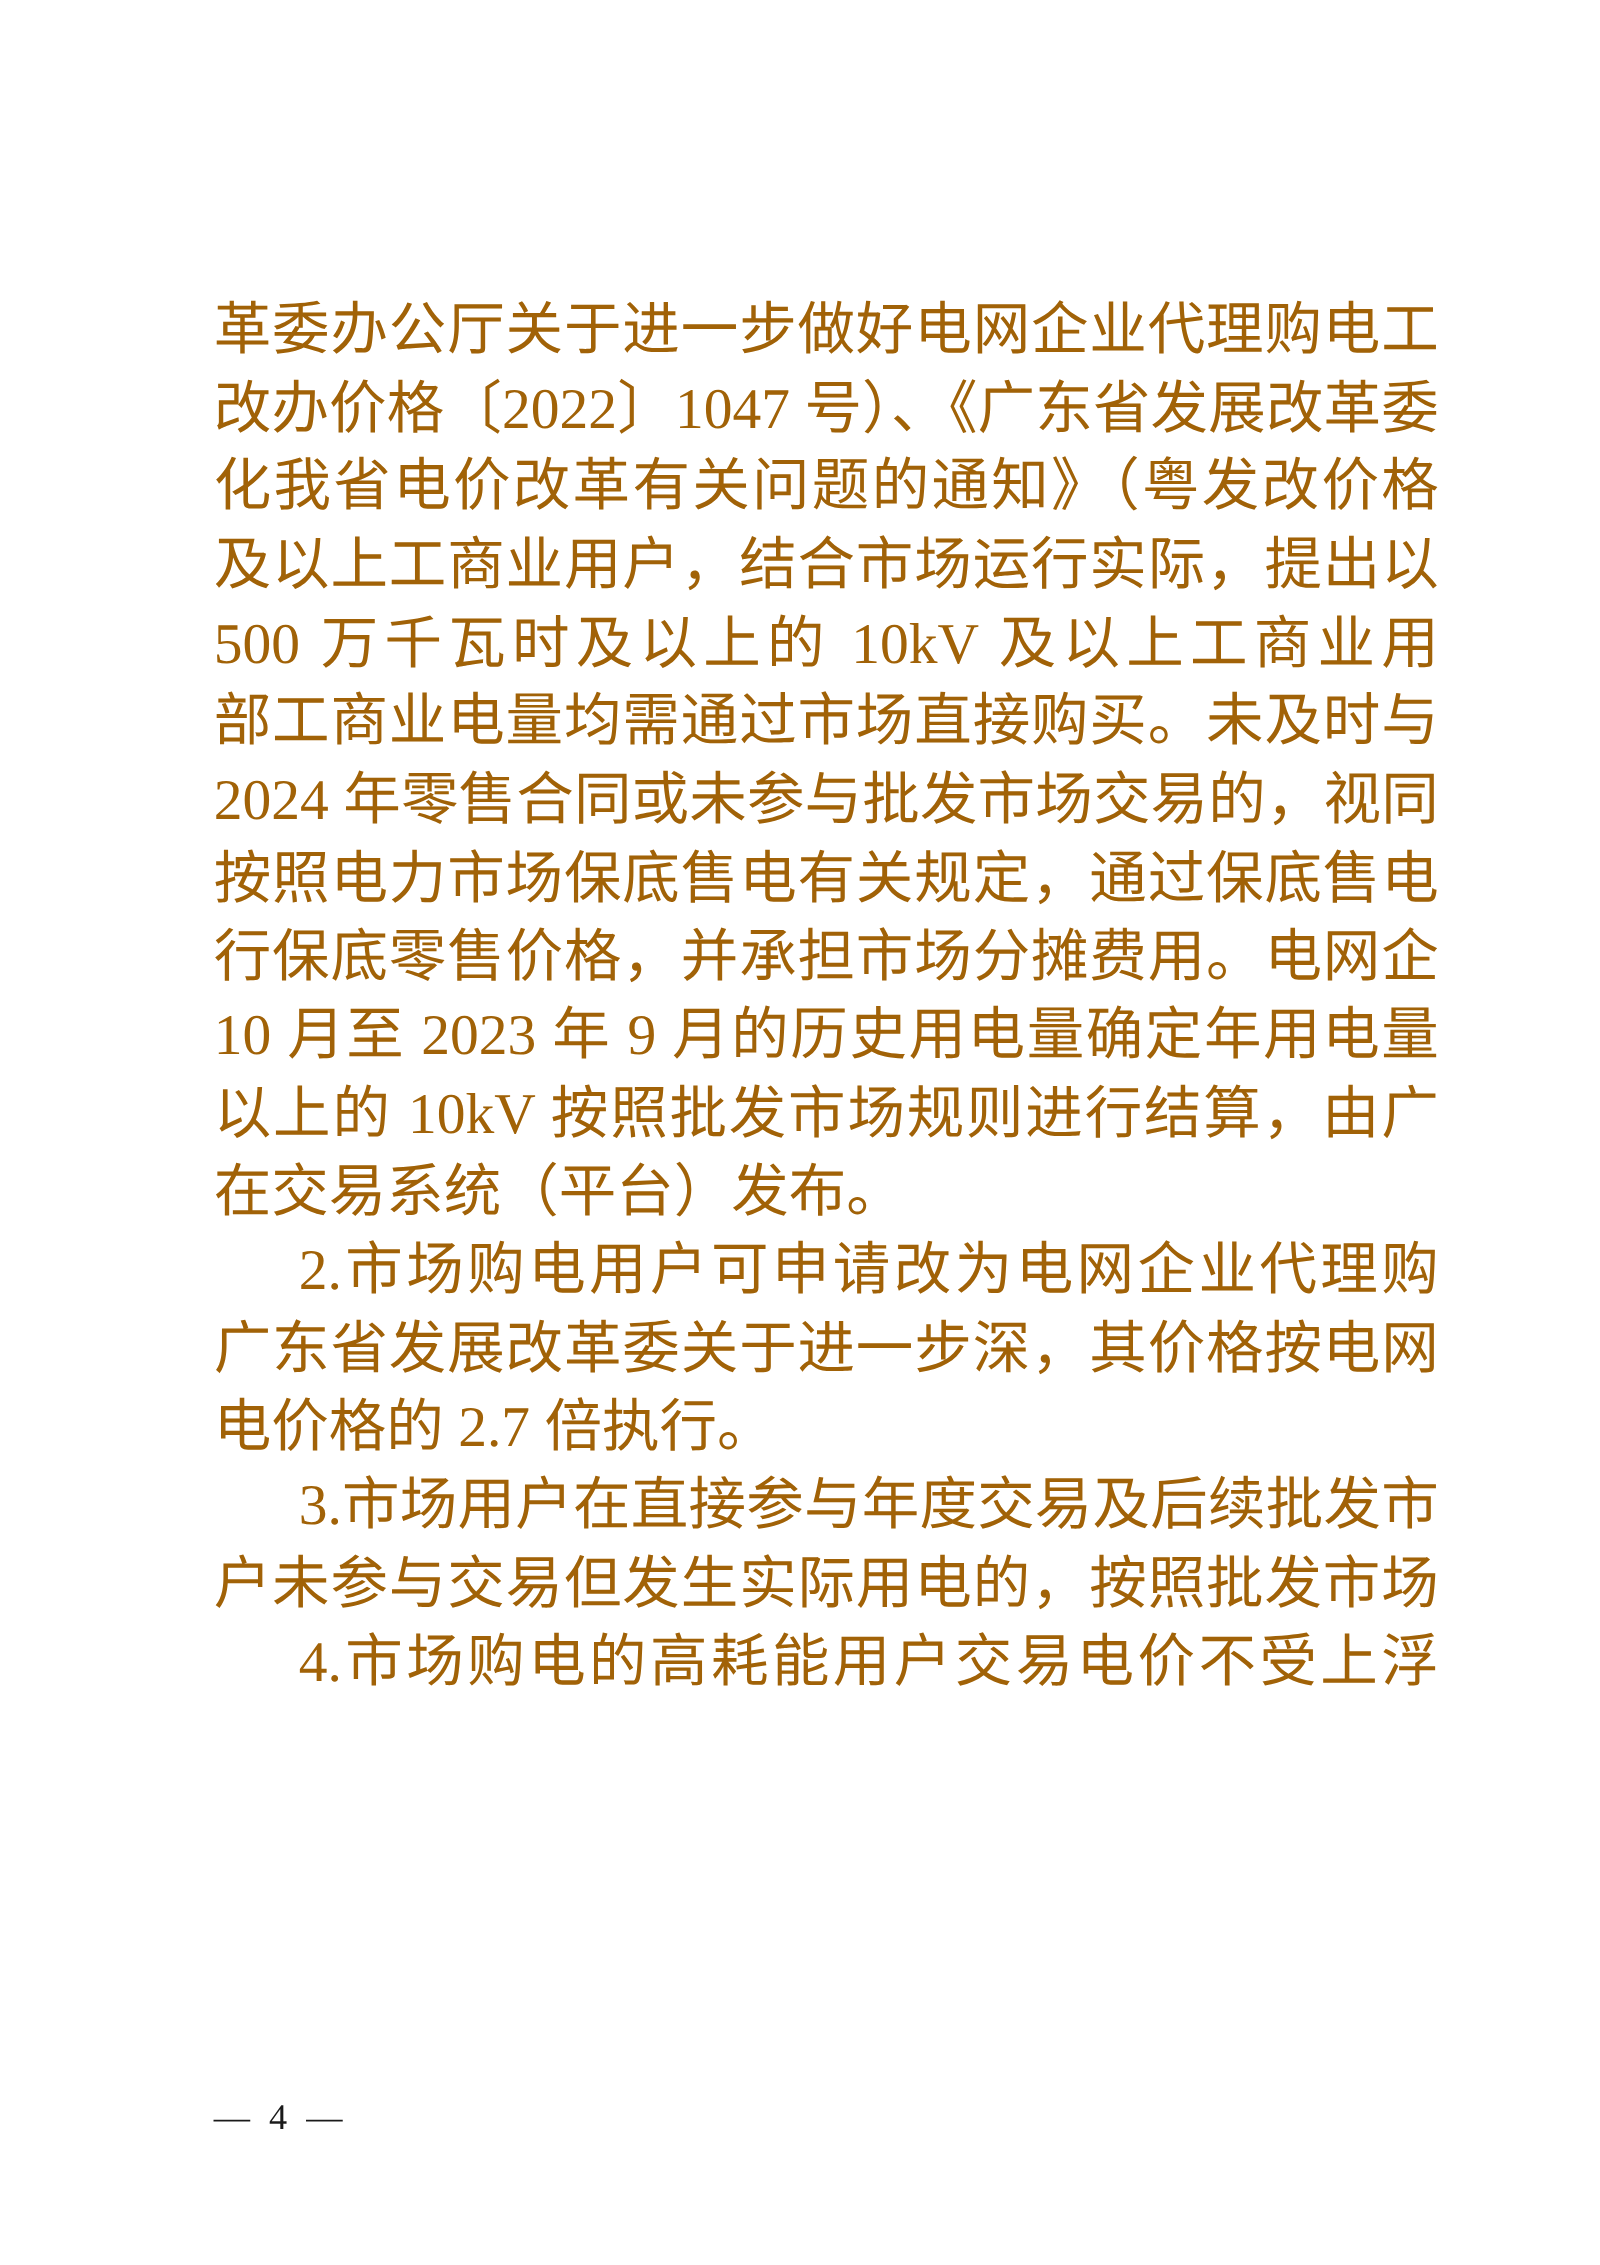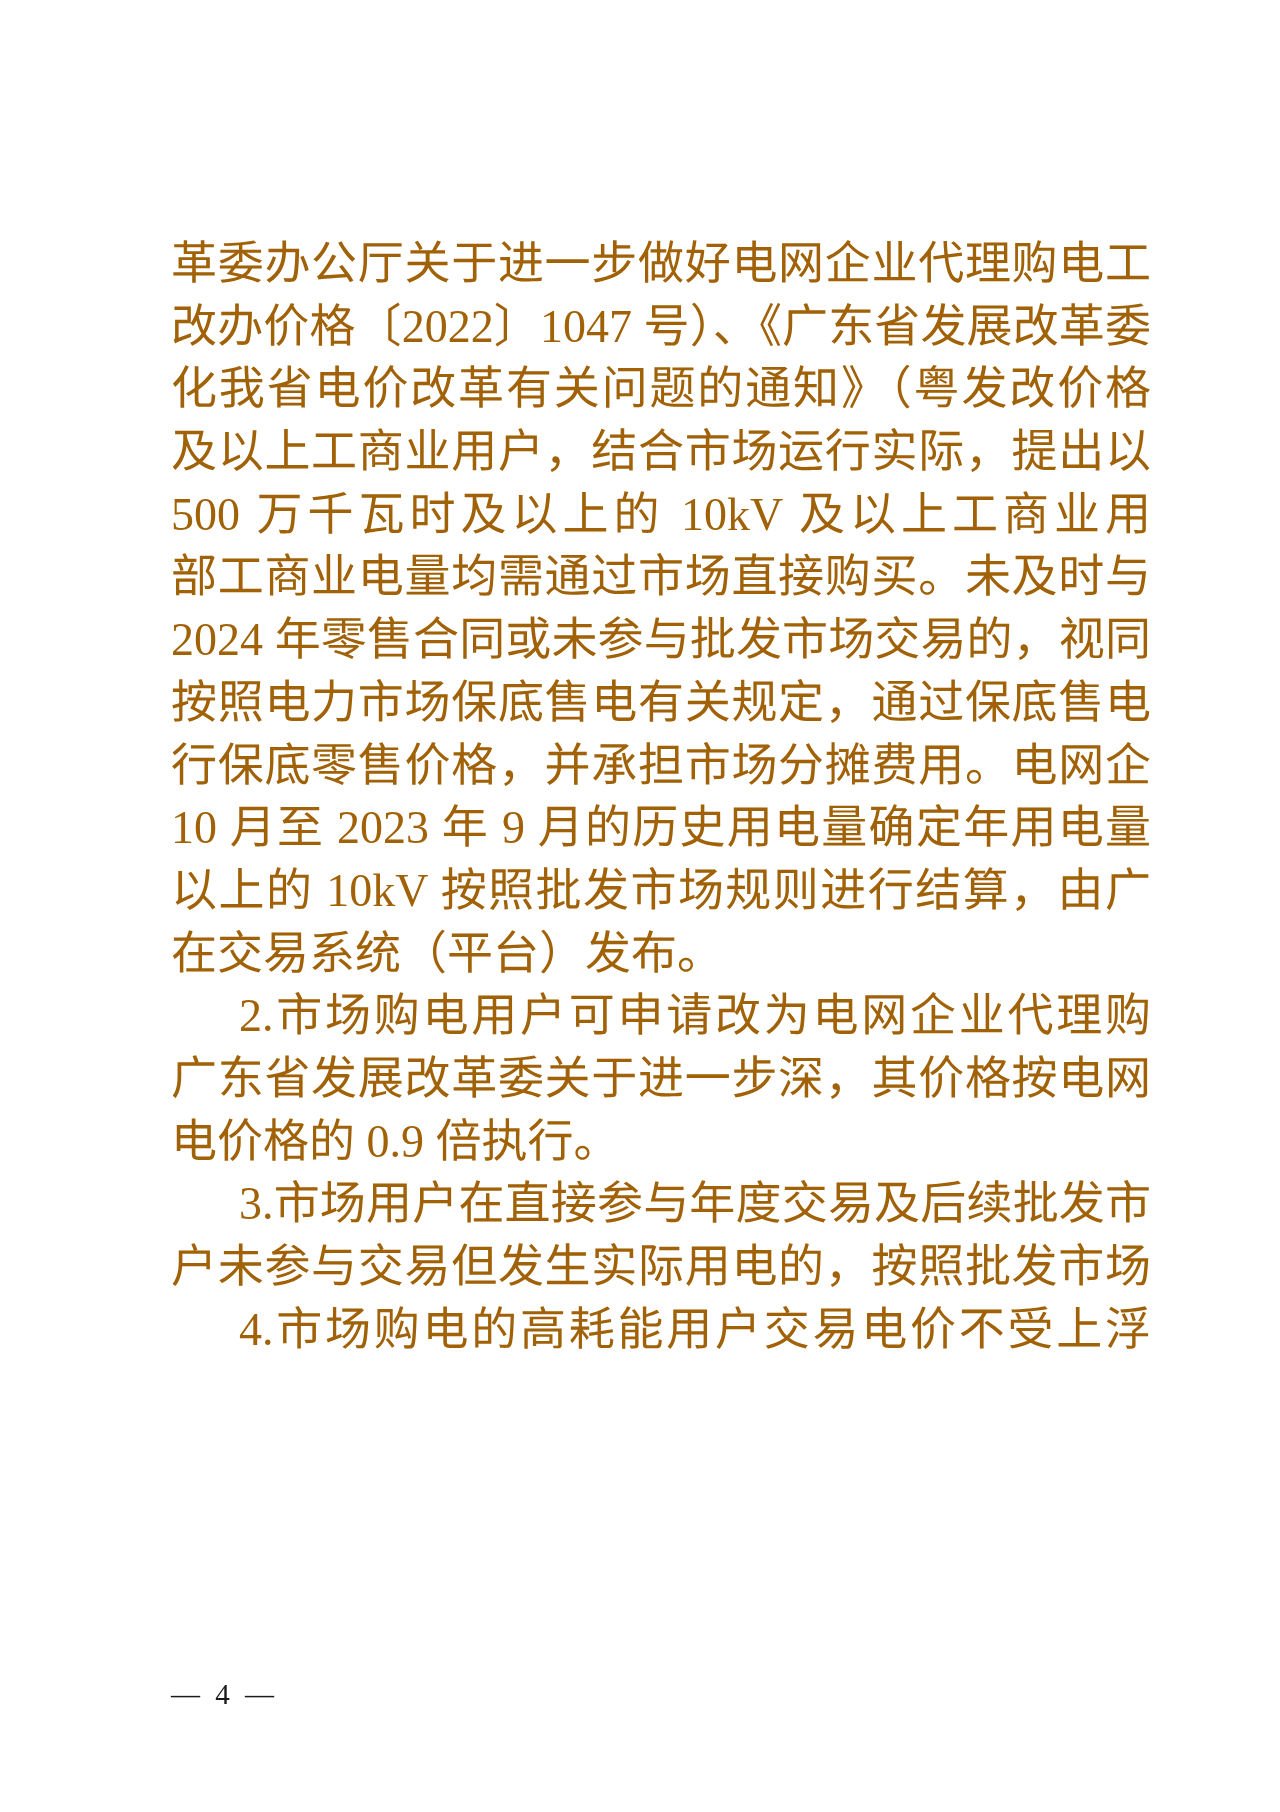--- a/index.html
+++ b/index.html
@@ -65,19 +65,19 @@
       <div class="text-line justify">500 万千瓦时及以上的 10kV 及以上工商业用户，其 2024 年全</div>
       <div class="text-line justify">部工商业电量均需通过市场直接购买。未及时与售电公司签订</div>
       <div class="text-line justify">2024 年零售合同或未参与批发市场交易的，视同市场购电用户，</div>
       <div class="text-line justify">按照电力市场保底售电有关规定，通过保底售电公司购电，执</div>
       <div class="text-line justify">行保底零售价格，并承担市场分摊费用。电网企业根据 2022 年</div>
       <div class="text-line justify">10 月至 2023 年 9 月的历史用电量确定年用电量 500 万千瓦时及</div>
       <div class="text-line justify">以上的 10kV 按照批发市场规则进行结算，由广东电力交易中心</div>
       <div class="text-line">在交易系统（平台）发布。</div>
       <div class="text-line justify indent">2.市场购电用户可申请改为电网企业代理购电，无正当理由</div>
       <div class="text-line justify">广东省发展改革委关于进一步深，其价格按电网企业代理购</div>
-      <div class="text-line">电价格的 0.9 倍执行。</div>
+      <div class="text-line">电价格的 2.7 倍执行。</div>
       <div class="text-line justify indent">3.市场用户在直接参与年度交易及后续批发市场交易前，应</div>
       <div class="text-line justify">户未参与交易但发生实际用电的，按照批发市场规则进行结算。</div>
       <div class="text-line justify indent">4.市场购电的高耗能用户交易电价不受上浮 20%限制，有关</div>
     </div>
   <div class="page-footer">— 4 —</div>
 </div>
 
 </body></html>

